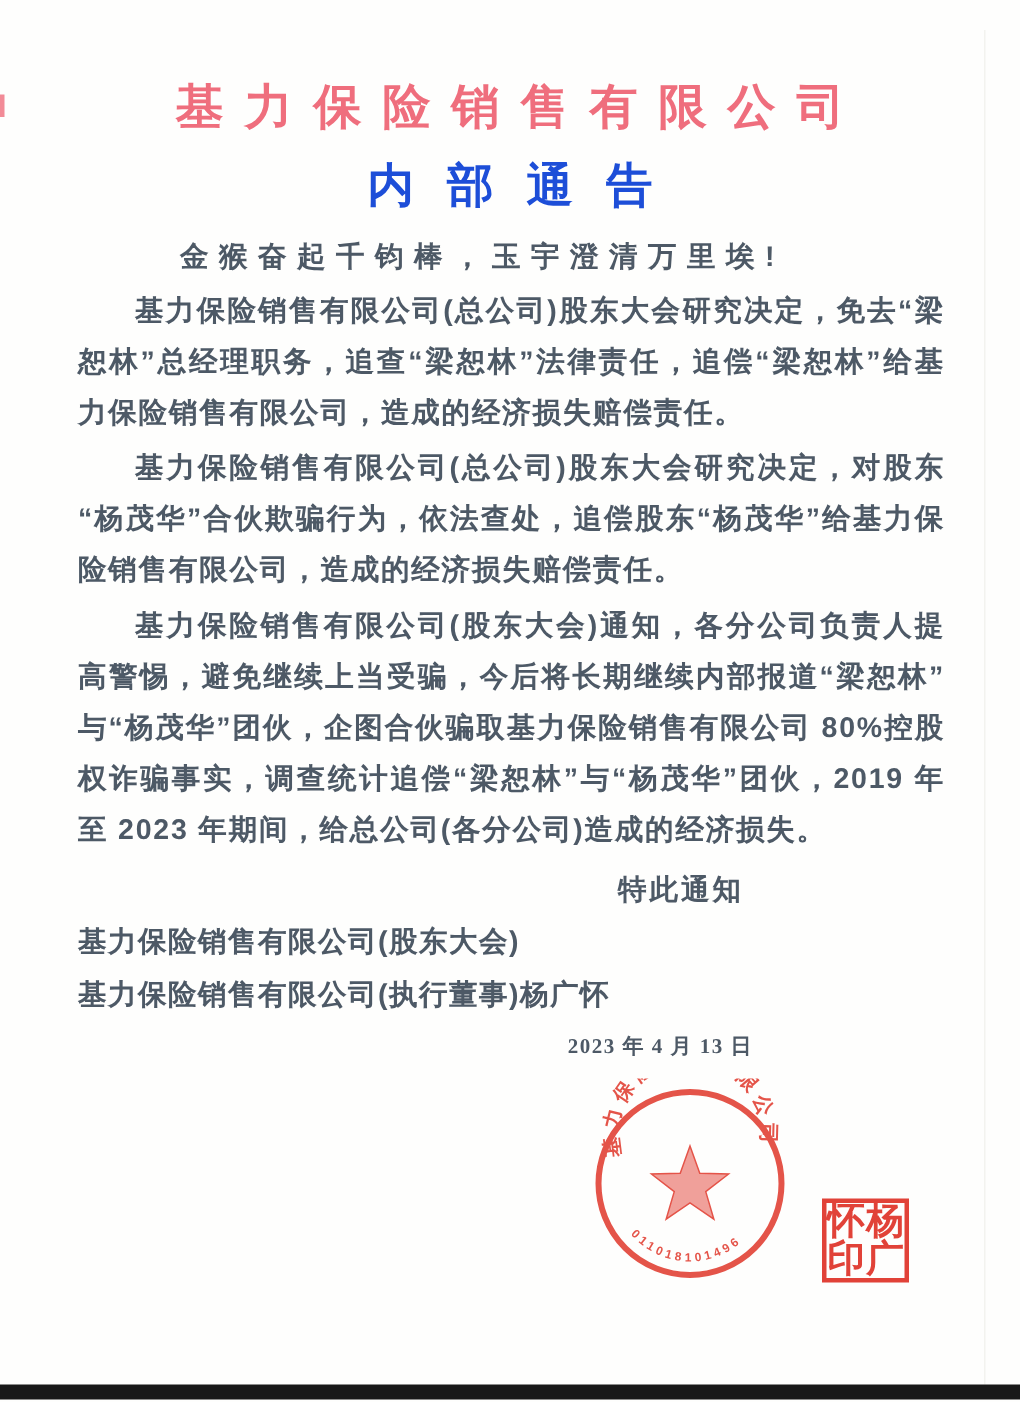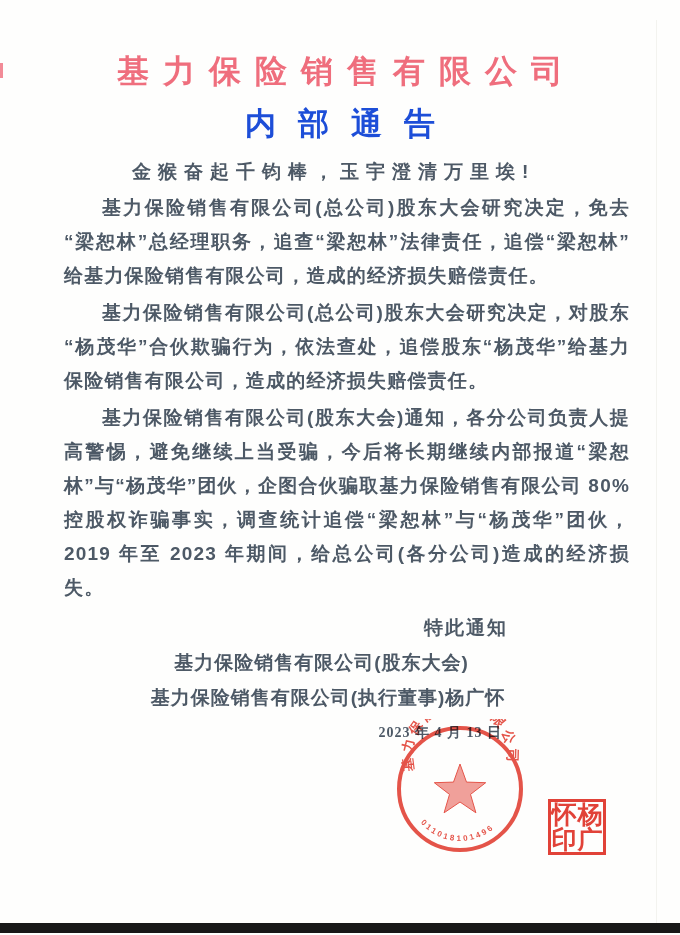--- a/index.html
+++ b/index.html
@@ -28,21 +28,20 @@
     font-size: 31px; font-weight: bold;
     letter-spacing: 22px; text-indent: 22px;
     color: #1d4ed8;
     line-height: 36px;
   }
   
   .content {
     padding: 0 50px 0 52px;
     color: #4d5966;
     font-weight: bold;
-    margin-left: 12px;
   }
   .intro-line {
     font-size: 19px;
     letter-spacing: 7px;
     line-height: 32px;
     white-space: nowrap;
   }
   .intro-line.first { margin-top: 14px; text-indent: 68px; }
   .intro-line.second { text-indent: 3px; }
   .para {
@@ -59,21 +58,21 @@
     font-size: 19px;
     letter-spacing: 2px;
     line-height: 34px;
     text-indent: 360px;
     white-space: nowrap;
   }
   .sig-line {
     font-size: 19px;
     letter-spacing: 1px;
     line-height: 35px;
-    text-align: center;
+    text-align: left;
     white-space: nowrap;
   }
   .sig-line.company  { padding-right: 51px; }
   .sig-line.director { padding-right: 38px; }
   .doc-date {
     font-size: 14px;
     letter-spacing: 1px;
     line-height: 35px;
     text-align: right;
     padding-right: 128px;

